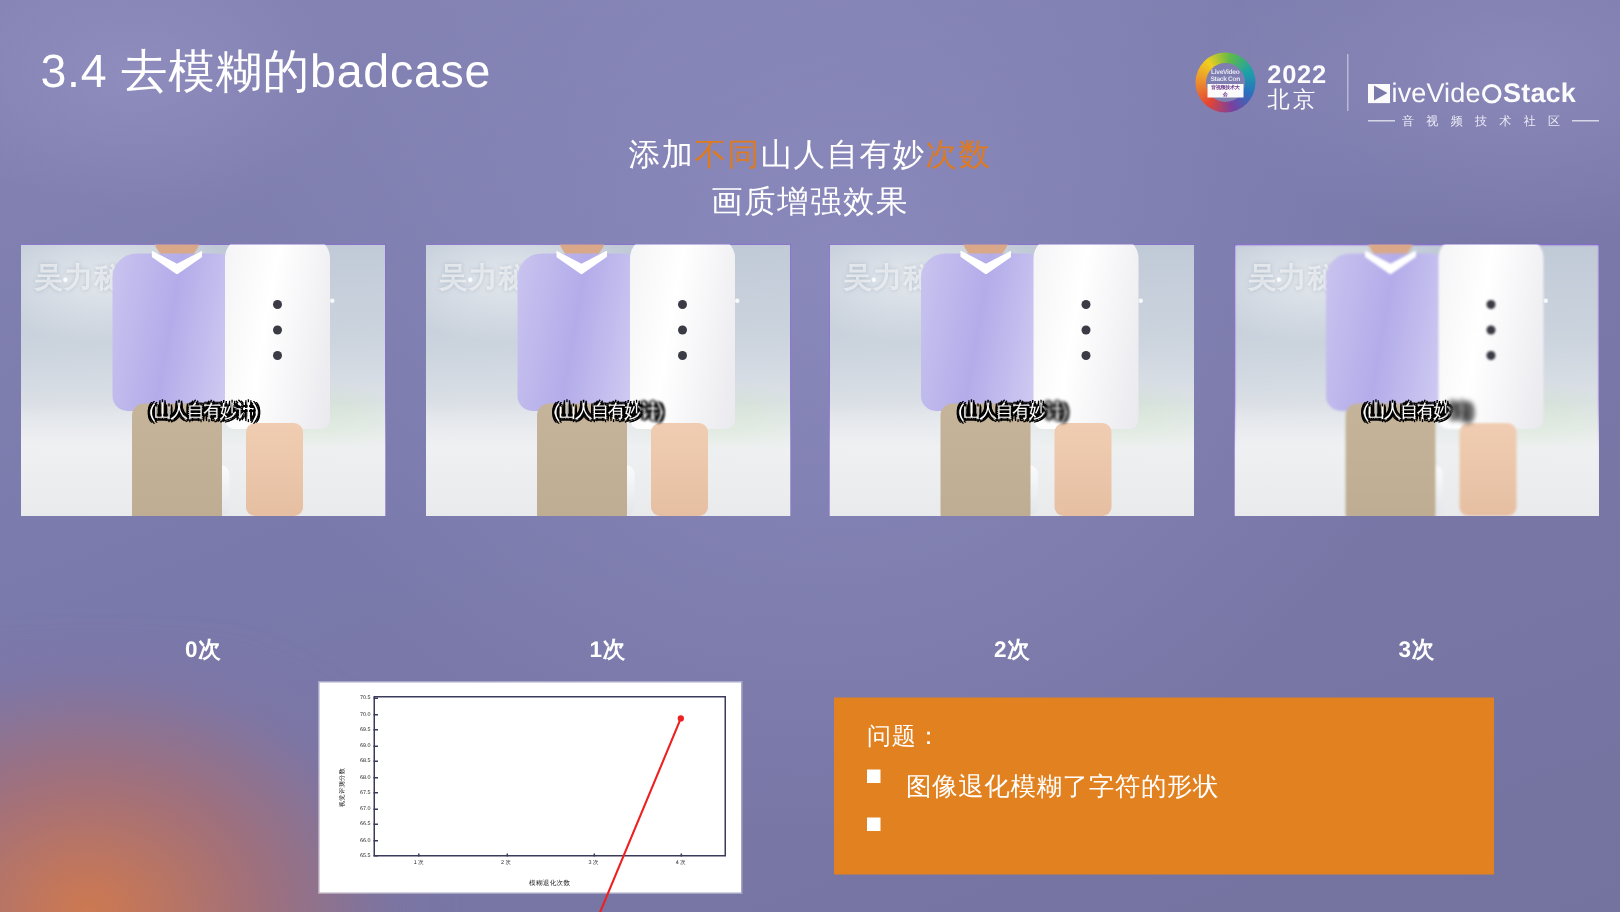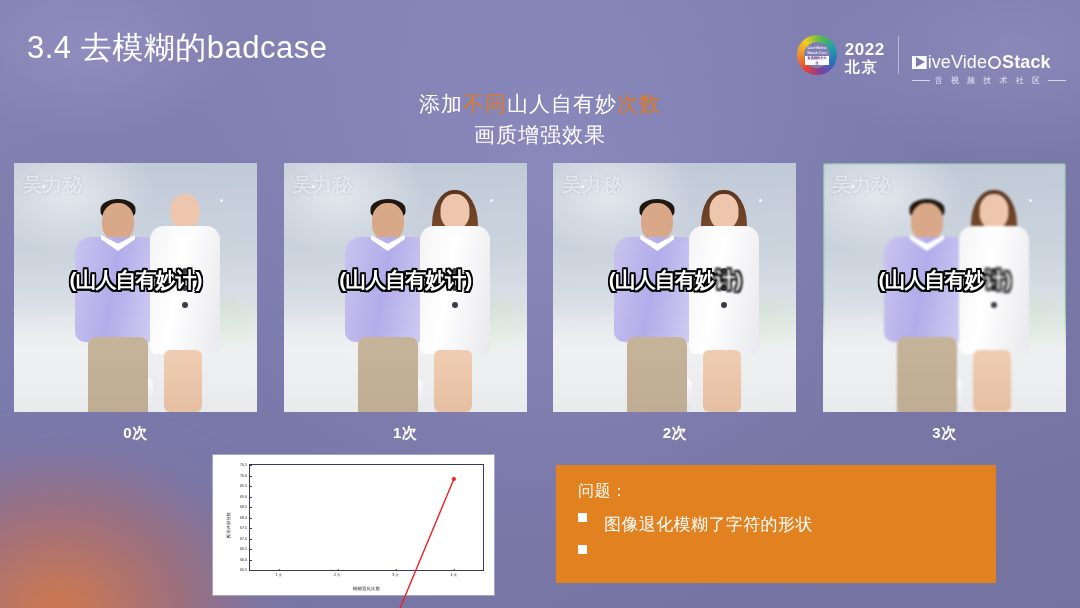--- a/index.html
+++ b/index.html
@@ -117,21 +117,21 @@
     padding: 0 1px;
     font-size: 3.4px;
     line-height: 4.6px;
     margin-top: 0.5px;
   }
   .logo-year {
     color: #ffffff;
     line-height: 1.05;
   }
   .logo-year .yr { font-size: 17px; font-weight: bold; letter-spacing: 0.5px; }
-  .logo-year .city { font-size: 15px; font-weight: bold; letter-spacing: 2px; }
+  .logo-year .city { font-size: 15px; font-weight: normal; letter-spacing: 2px; }
   .logo-divider {
     width: 1px; height: 38px;
     background: rgba(255,255,255,0.45);
   }
   .logo-brand { color: #ffffff; margin-top: 28px; }
   .brand-line {
     display: flex; align-items: center;
     font-size: 18px; letter-spacing: 0.1px;
     white-space: nowrap;
   }
@@ -176,23 +176,23 @@
   
   .frames {
     position: absolute;
     left: 14px; top: 163px;
     width: 1052px; height: 249px;
     display: flex;
     justify-content: space-between;
   }
   .frame {
     position: relative;
-    width: 243px; height: 249px;
+    width: 243px; height: 181px;
     overflow: hidden;
-    background: #15803d;
+    background: #6d28d9;
   }
   .vid {
     position: absolute; inset: 0;
     background:
       radial-gradient(ellipse 60% 40% at 22% 12%, rgba(255,255,255,0.55) 0%, rgba(255,255,255,0) 60%),
       radial-gradient(ellipse 50% 35% at 82% 72%, rgba(186,226,170,0.55) 0%, rgba(186,226,170,0) 62%),
       linear-gradient(178deg, #bfc9d6 0%, #ccd4de 38%, #dfe3e8 62%, #eceef0 100%);
   }
   .vid-floor {
     position: absolute; left: 0; right: 0; bottom: 0; height: 42%;
@@ -292,22 +292,22 @@
     background: #ffffff;
     border-radius: 50%;
     opacity: 0.85;
   }
 
   
   .vsub {
     position: absolute;
     left: 50%; transform: translateX(-50%);
     top: 103px;
-    font-size: 21px;
-    font-weight: bold;
+    font-size: 12px;
+    font-weight: normal;
     color: #ffffff;
     white-space: nowrap;
     letter-spacing: -1px;
     text-shadow:
       -1.6px -1.6px 0 #000, 1.6px -1.6px 0 #000,
       -1.6px  1.6px 0 #000, 1.6px  1.6px 0 #000,
        0 -1.8px 0 #000, 0 1.8px 0 #000,
       -1.8px 0 0 #000, 1.8px 0 0 #000;
   }
   .vsub .tail { display: inline-block; }

